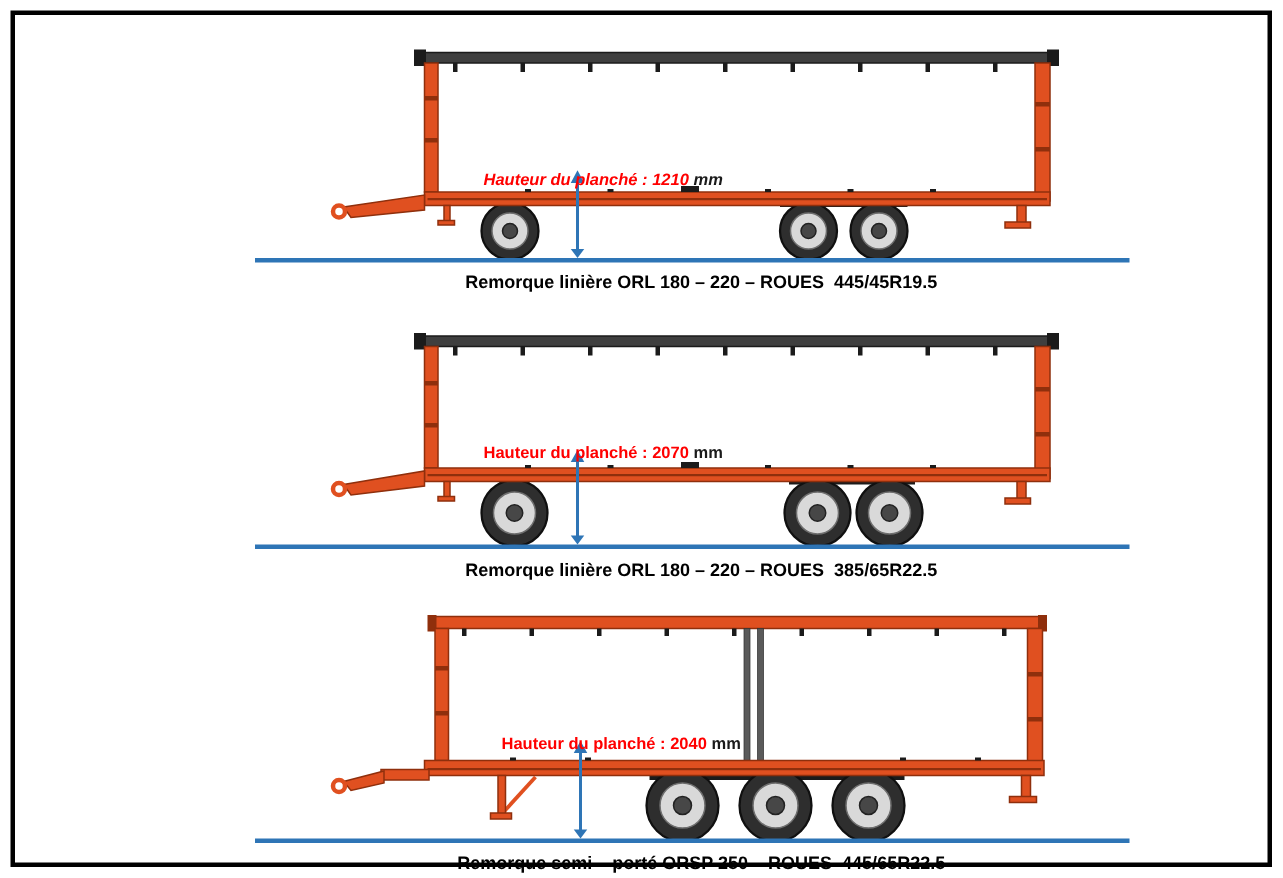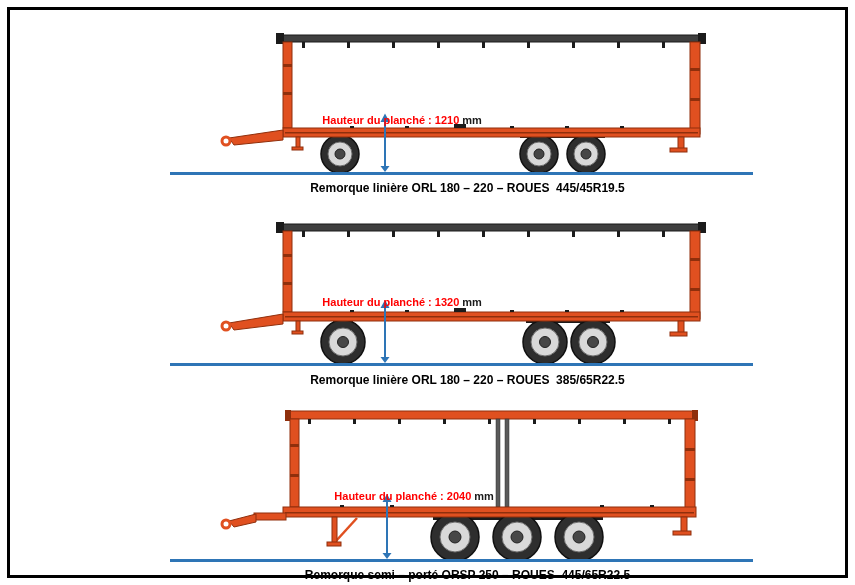--- a/index.html
+++ b/index.html
@@ -116,21 +116,21 @@
       </g>
 
       <line x1="130" y1="145.5" x2="713" y2="145.5" class="ground"></line>
 
       <g>
         <line x1="345" y1="92" x2="345" y2="140" class="dim"></line>
         <polygon points="340.5,94 349.5,94 345,85.5" class="blue-fill"></polygon>
         <polygon points="340.5,138 349.5,138 345,144" class="blue-fill"></polygon>
       </g>
     </svg>
-    <div class="dim-label" style="left:264px;top:74px;">
+    <div class="dim-label" style="left:264px;top:74px;font-style:italic;">
       <span class="red">Hauteur du planché : 1210</span> <span class="unit">mm</span>
     </div>
     <figcaption class="caption" style="top:153px;">Remorque linière ORL 180 – 220 – ROUES  445/45R19.5</figcaption>
   </figure>
 
   <figure class="fig" style="top:200px;height:178px;">
     <svg viewBox="0 0 855 155" width="855" height="155">
       <g>
         <rect x="240" y="8" width="422" height="7" class="g-fill"></rect>
         <rect x="236" y="6" width="8" height="11" class="g-dark"></rect>
@@ -197,21 +197,21 @@
         <rect x="252" y="115" width="11" height="3" class="o-fill"></rect>
       </g>
       <line x1="130" y1="148.5" x2="713" y2="148.5" class="ground"></line>
       <g>
         <line x1="345" y1="90" x2="345" y2="143" class="dim"></line>
         <polygon points="340.5,92 349.5,92 345,84" class="blue-fill"></polygon>
         <polygon points="340.5,141 349.5,141 345,147" class="blue-fill"></polygon>
       </g>
     </svg>
     <div class="dim-label" style="left:264px;top:68px;">
-      <span class="red">Hauteur du planché : 1320</span> <span class="unit">mm</span>
+      <span class="red">Hauteur du planché : 2070</span> <span class="unit">mm</span>
     </div>
     <figcaption class="caption" style="top:157px;">Remorque linière ORL 180 – 220 – ROUES  385/65R22.5</figcaption>
   </figure>
 
   <figure class="fig" style="top:388px;height:185px;">
     <svg viewBox="0 0 855 162" width="855" height="162">
 
       <g>
         <rect x="247" y="7" width="409" height="8" class="o-fill"></rect>
         <rect x="245" y="6" width="6" height="11" class="o-dark"></rect>

